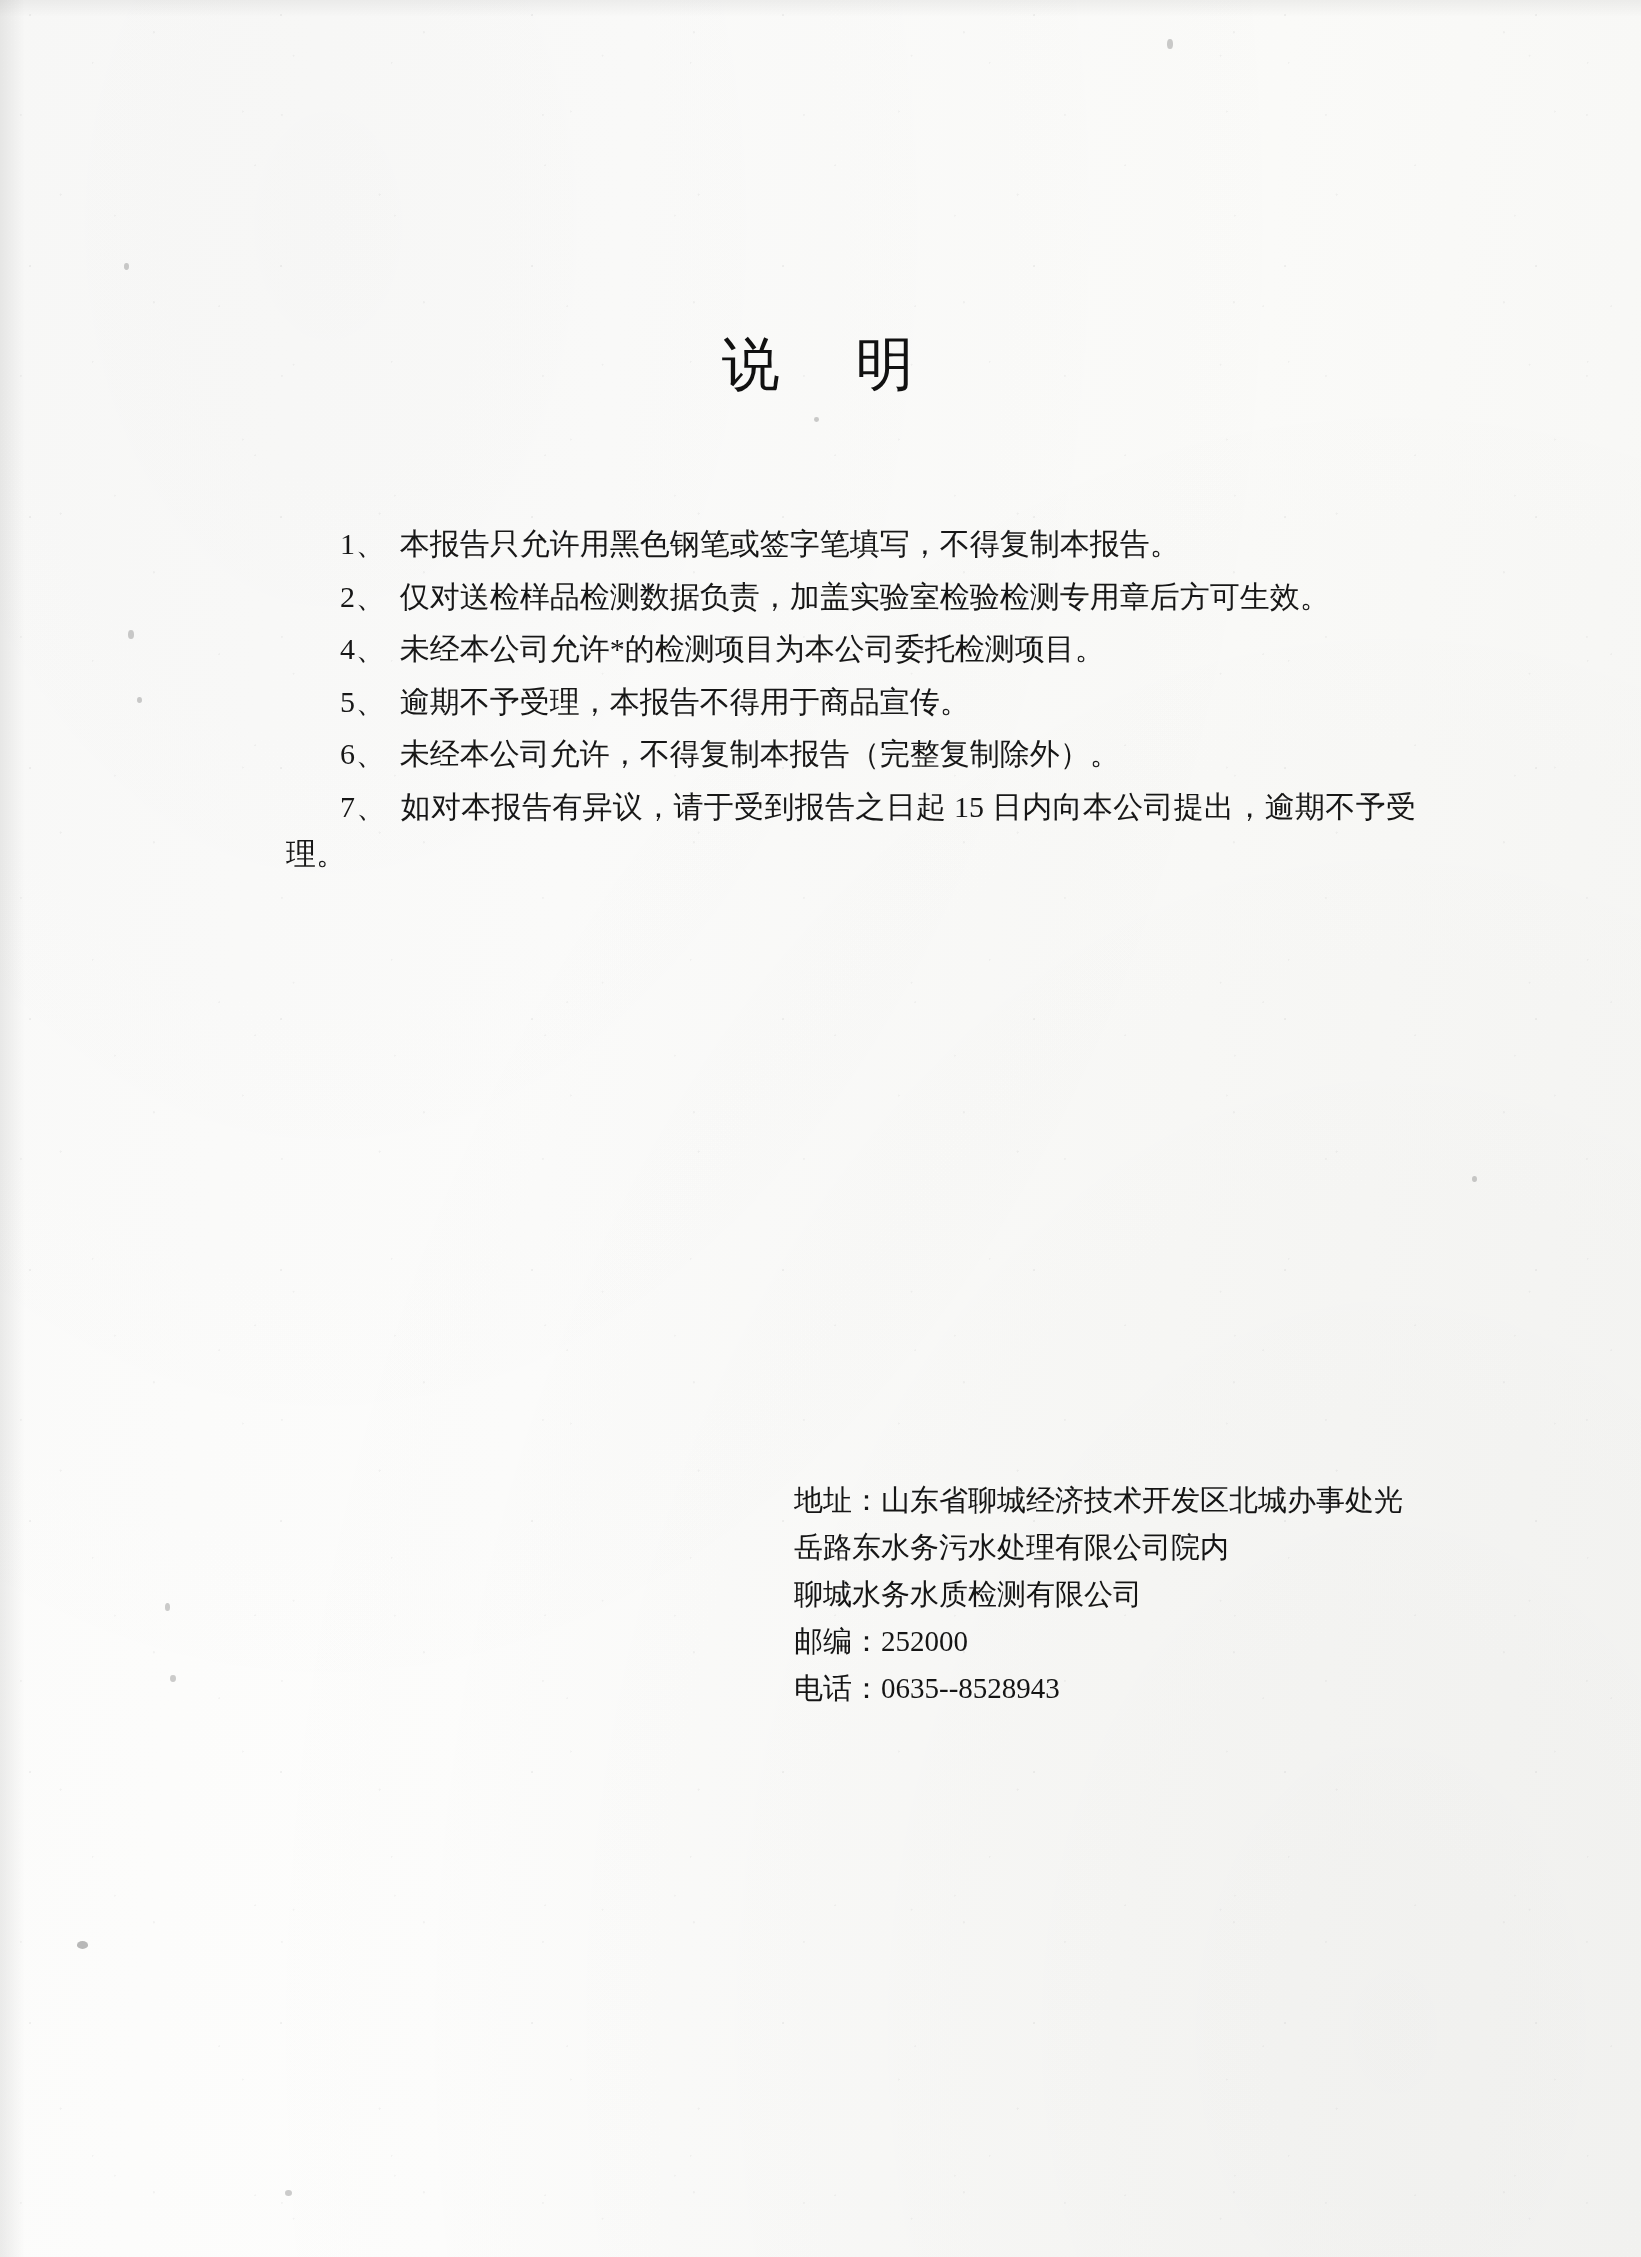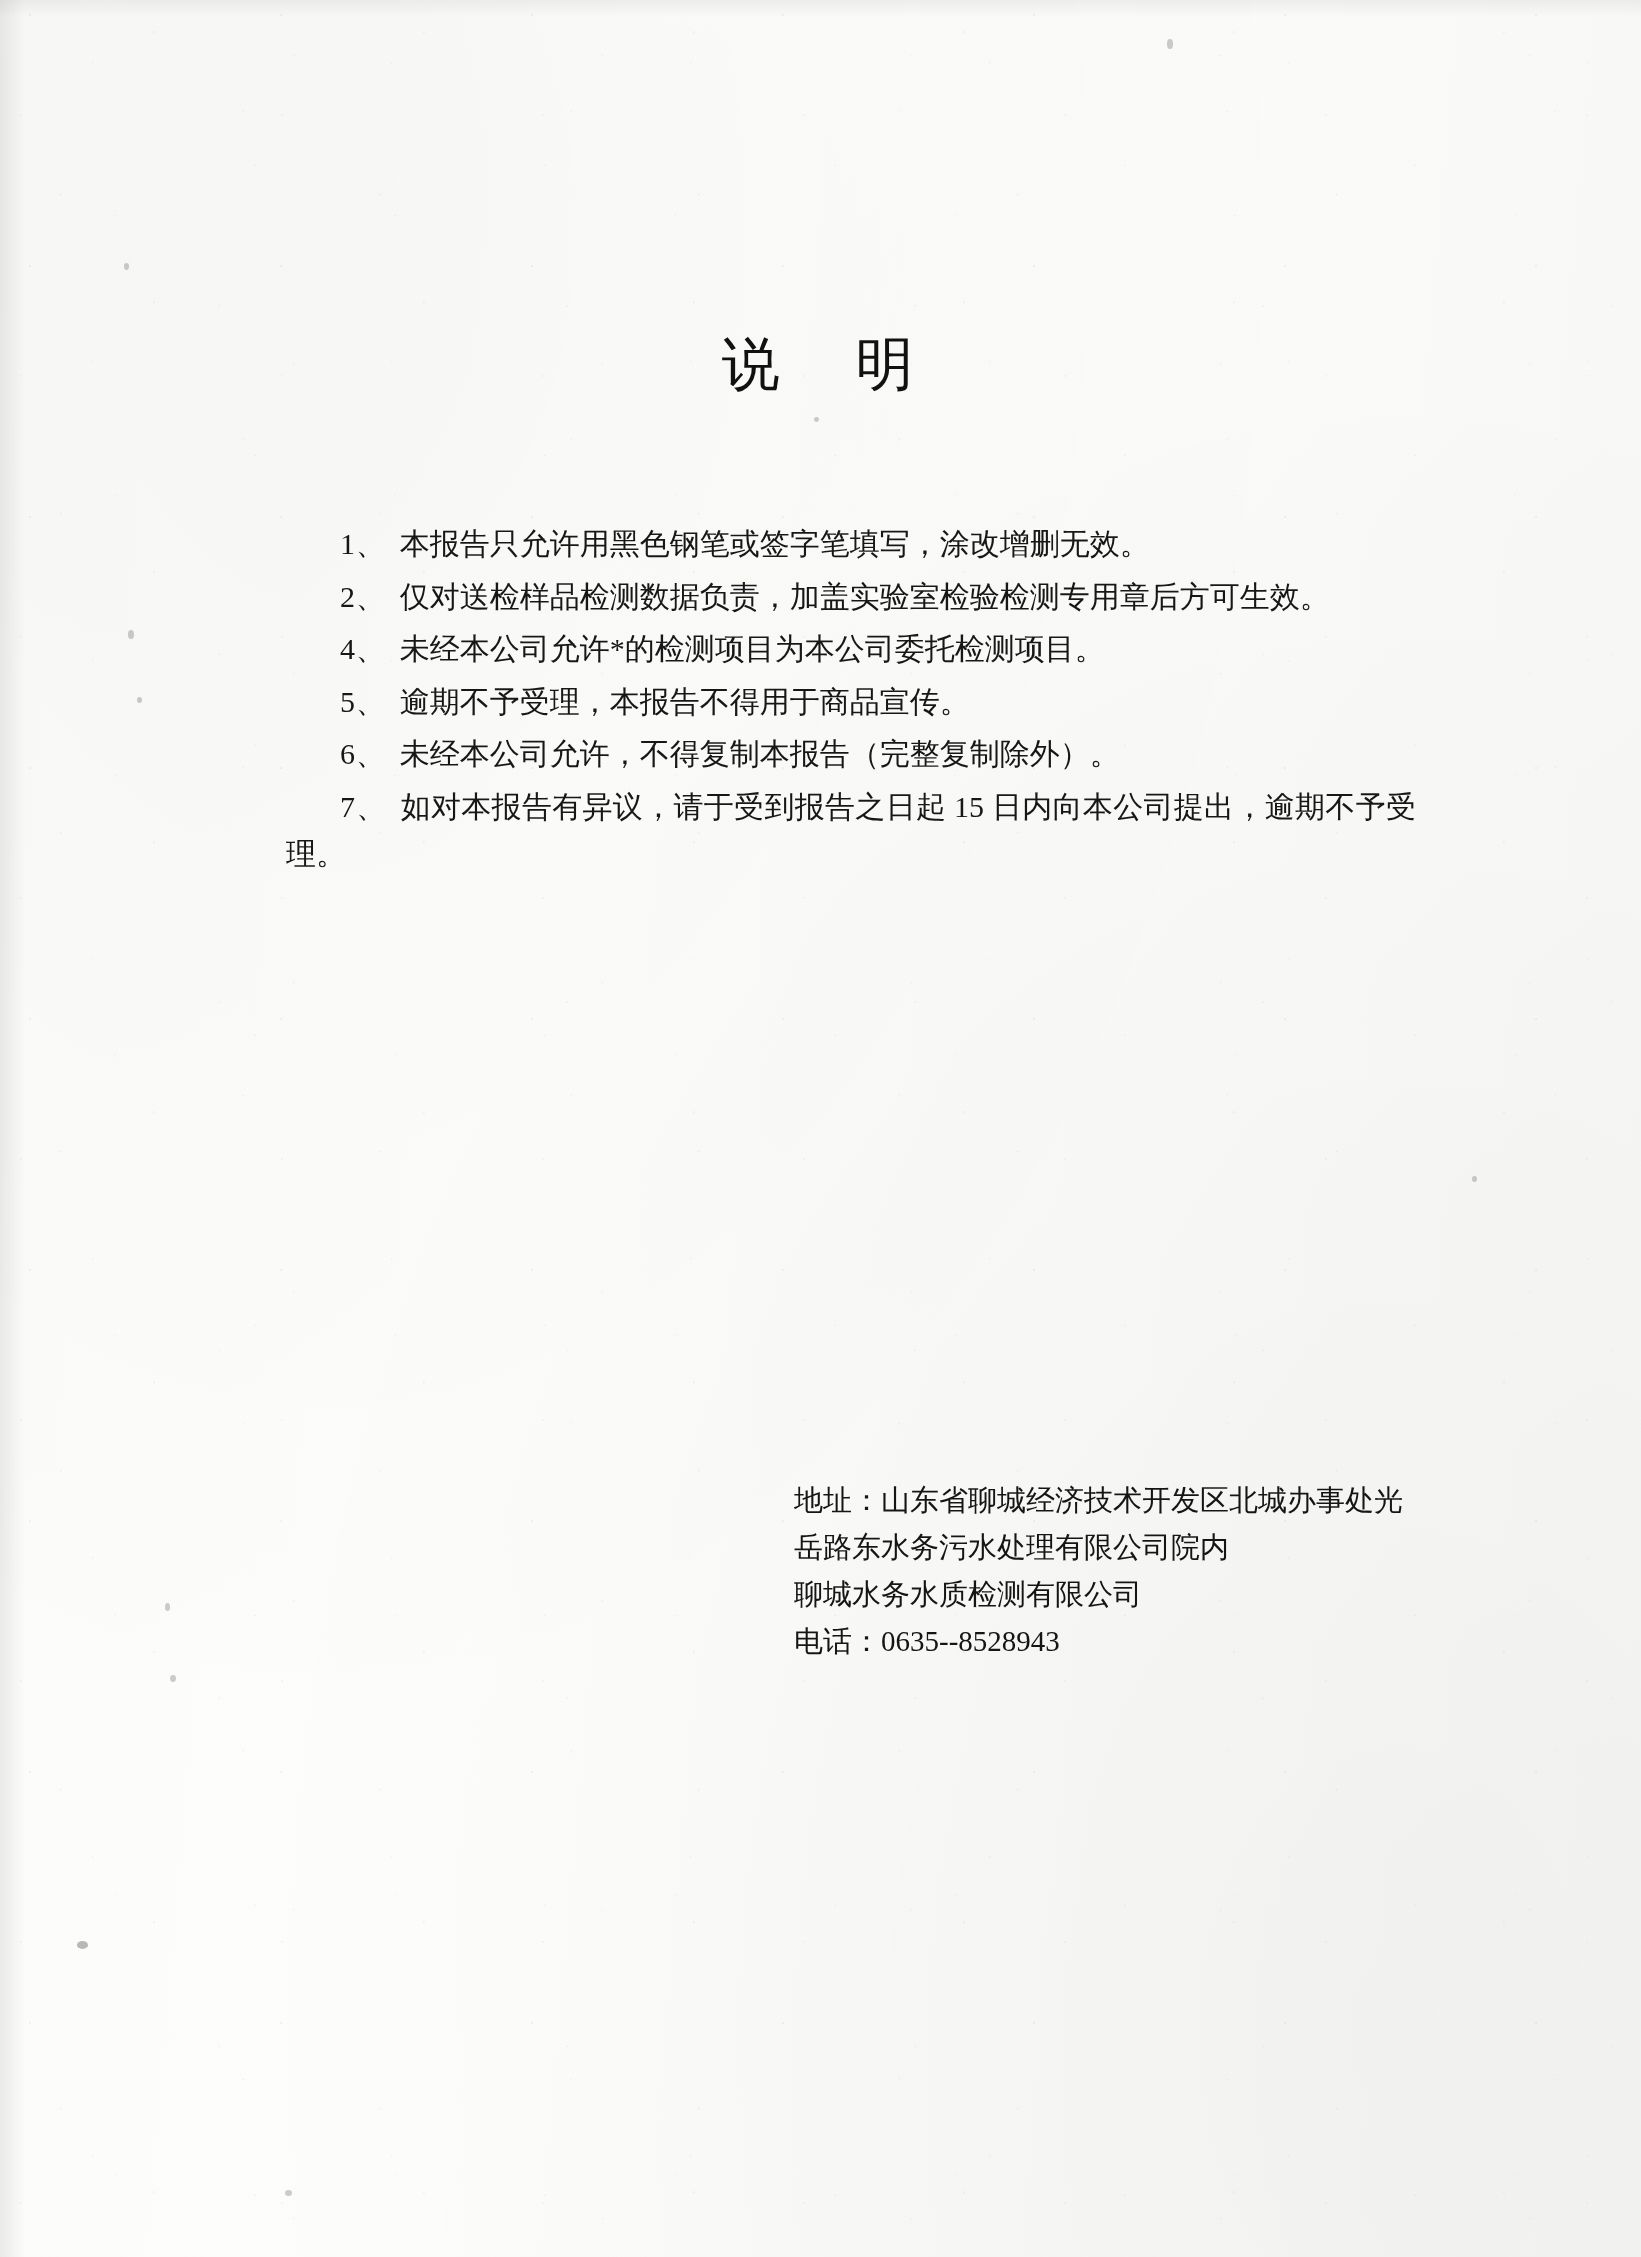--- a/index.html
+++ b/index.html
@@ -146,28 +146,29 @@
 <div class="mark" style="left:285px;  top:2190px; width:6.8px;  height:5.8px;"></div>
 <div class="mark" style="left:1472px; top:1176px; width:4.8px;  height:5.8px;"></div>
 
 <div class="content">
 
   <div class="doc-title">
     <span>说</span><span class="gap"></span><span>明</span>
   </div>
 
   <div class="clauses">
-    <p class="clause"><span class="num">1、</span><span>本报告只允许用黑色钢笔或签字笔填写，涂改增删无效。</span></p>
+    <p class="clause"><span class="num">1、</span><span>本报告只允许用黑色钢笔或签字笔填写，不得复制本报告。</span></p>
     <p class="clause"><span class="num">2、</span><span>仅对送检样品检测数据负责，加盖实验室检验检测专用章后方可生效。</span></p>
     <p class="clause"><span class="num">4、</span><span>未经本公司允许*的检测项目为本公司委托检测项目。</span></p>
     <p class="clause"><span class="num">5、</span><span>逾期不予受理，本报告不得用于商品宣传。</span></p>
     <p class="clause"><span class="num">6、</span><span>未经本公司允许，不得复制本报告（完整复制除外）。</span></p>
     <p class="clause"><span class="num">7、</span><span>如对本报告有异议，请于受到报告之日起 15 日内向本公司提出，逾期不予受理。</span></p>
   </div>
 
   <div class="footer-block">
     <p class="footer-line wrap">地址：山东省聊城经济技术开发区北城办事处光岳路东水务污水处理有限公司院内</p>
     <p class="footer-line">聊城水务水质检测有限公司</p>
+    <p class="footer-line">邮编：252000</p>
     <p class="footer-line">电话：0635--8528943</p>
   </div>
 
 </div>
 
 
 </body></html>

